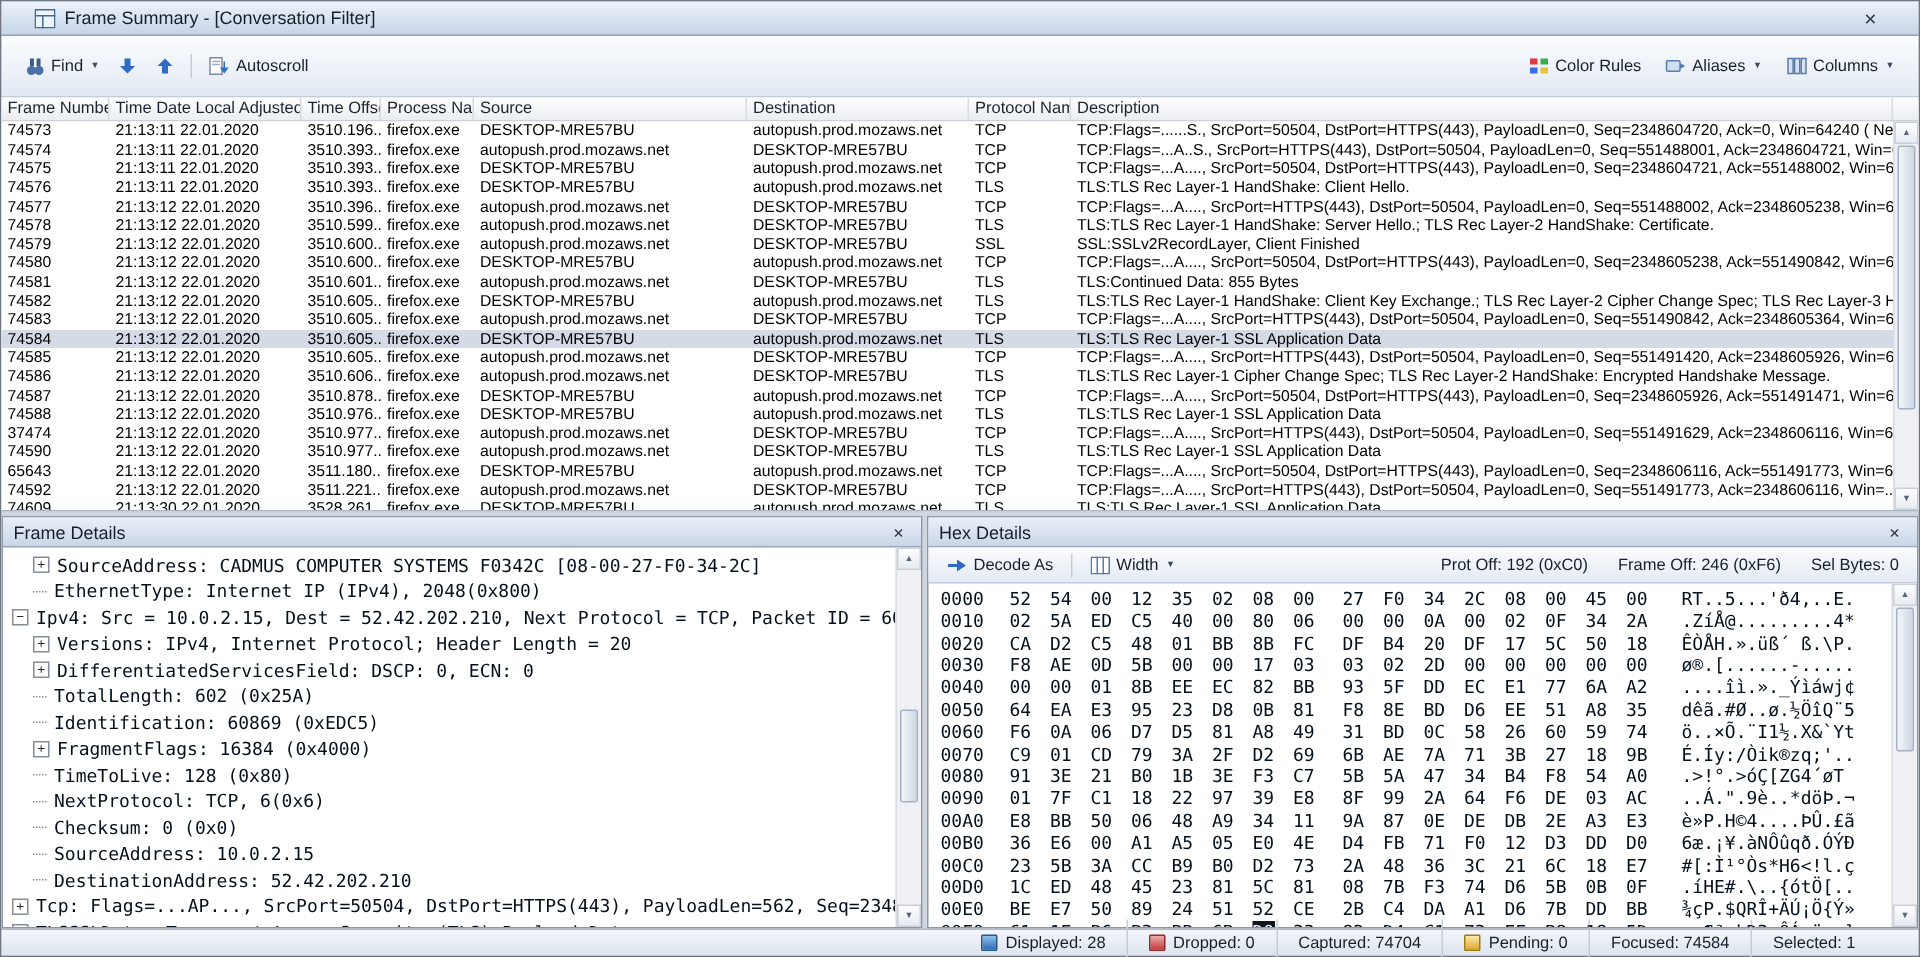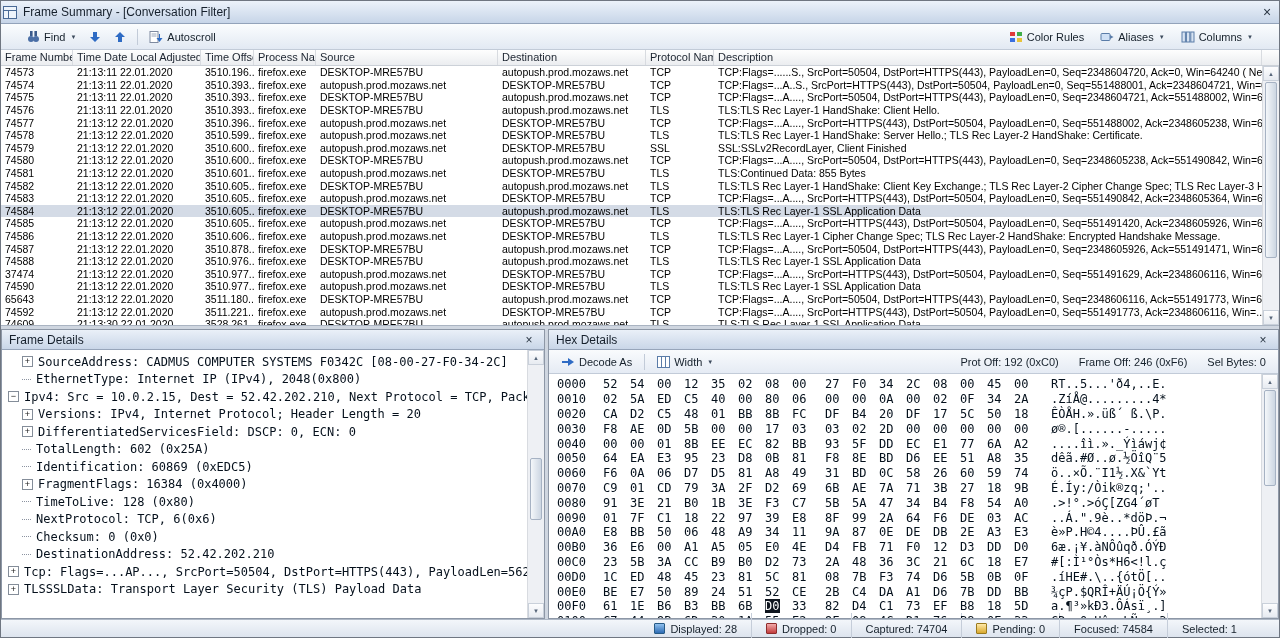--- a/index.html
+++ b/index.html
@@ -1,27 +1,27 @@
 <!DOCTYPE html>
 <html><head>
 <meta charset="utf-8">
 <style>
   *{box-sizing:border-box;margin:0;padding:0}
   html,body{width:1280px;height:638px;overflow:hidden}
   body{font-family:"Liberation Sans","DejaVu Sans",sans-serif;font-size:11px;color:#000;background:#cfd6e0}
   .window{position:absolute;inset:0;border:1px solid #6f7681;display:flex;flex-direction:column;background:#cfd6e0}
 
   
-  .titlebar{height:23px;flex:none;display:flex;align-items:center;padding:0 2px;background:linear-gradient(#ecf2fa,#c7d5e8);border-bottom:1px solid #93a3ba}
+  .titlebar{height:23px;flex:none;display:flex;align-items:center;padding:0 22px;background:linear-gradient(#ecf2fa,#c7d5e8);border-bottom:1px solid #93a3ba}
   .wicon{display:flex;align-items:center}
   .title-text{font-size:12px;color:#16202c;margin-left:6px;white-space:nowrap}
   .close-btn{margin-left:auto;width:20px;height:17px;display:flex;align-items:center;justify-content:center;font-size:14px;color:#2c3846;cursor:default}
 
   
-  .toolbar{height:26px;flex:none;display:flex;align-items:center;background:linear-gradient(#fbfdfe,#e2e9f3);border-bottom:1px solid #c2cbd8;padding:0 20px;gap:1px}
+  .toolbar{height:41px;flex:none;display:flex;align-items:center;background:linear-gradient(#fbfdfe,#e2e9f3);border-bottom:1px solid #c2cbd8;padding:0 10px;gap:1px}
   .tbtn{display:flex;align-items:center;gap:4px;padding:2px 5px;border:1px solid transparent;border-radius:2px;white-space:nowrap;color:#15202b}
   .caret{font-size:6px;color:#3c4a5c;margin-left:1px;line-height:1}
   .tsep{width:1px;height:16px;background:#c2cbd8;margin:0 4px;flex:none}
   .tb-right{margin-left:auto;display:flex;align-items:center;gap:4px}
 
   
   .table-wrap{position:relative;height:276px;flex:none;background:#fff;border-bottom:1px solid #aab4c2;overflow:hidden}
   .gheader{display:flex;height:16px;background:linear-gradient(#fefefe,#ebedf0);border-bottom:1px solid #ccd1d8;padding-right:17px;overflow:hidden}
   .hcell{border-right:1px solid #d8dbe0;padding:1px 4px 0 4px;white-space:nowrap;overflow:hidden;font-size:11px;color:#1c2430;flex:none}
   .gbody{position:absolute;top:16px;bottom:0;left:0;right:17px;overflow:hidden;background:#fff}
@@ -32,39 +32,39 @@
 
   
   .vscroll{position:absolute;right:0;width:17px;background:#eef0f4;border-left:1px solid #d8dbe0}
   .vscroll .sbtn{position:absolute;left:0;right:0;height:15px;background:linear-gradient(#fdfdfe,#e7ebf1);border:1px solid #c9d0da;color:#57667a;font-size:6px;display:flex;align-items:center;justify-content:center;line-height:1}
   .vscroll .up{top:0}.vscroll .down{bottom:0}
   .vscroll .thumb{position:absolute;left:2px;right:2px;background:linear-gradient(90deg,#f4f7fa,#ccd6e2);border:1px solid #a6b2c3;border-radius:2px}
 
   
   .bottom{flex:1;display:flex;gap:3px;padding-top:3px;background:#cfd6e0;min-height:0}
   .panel{background:#fff;border:1px solid #8d97a6;display:flex;flex-direction:column;min-width:0}
-  .fd{width:544px;flex:none}
+  .fd{width:614px;flex:none}
   .hd{flex:1}
   .ptitle{height:20px;flex:none;background:linear-gradient(#eaf0f8,#c9d6e8);border-bottom:1px solid #97a5ba;display:flex;align-items:center;padding:0 7px;font-size:12px;color:#16202c}
   .pclose{margin-left:auto;font-size:12px;color:#2c3846;width:16px;text-align:center}
   .fd-body,.hd-body{position:relative;flex:1;overflow:hidden}
 
   
   .tree{position:absolute;inset:0 17px 0 0;overflow:hidden;padding:3px 0 0 4px;font-family:"DejaVu Sans Mono","Liberation Mono",monospace;font-size:12px;color:#05101c}
   .tline{display:flex;align-items:center;height:17.5px;white-space:nowrap;overflow:hidden}
   .tgap{flex:none}
   .texp{width:11px;height:11px;border:1px solid #848d99;background:#fff;display:inline-flex;align-items:center;justify-content:center;font-size:9px;line-height:1;margin-right:5px;flex:none;font-family:"Liberation Sans",sans-serif;color:#222}
   .tdash{width:9px;border-top:1px dotted #8b93a0;margin-right:5px;flex:none}
   .ttext{overflow:hidden;white-space:nowrap}
 
   
   .hex-toolbar{height:24px;flex:none;display:flex;align-items:center;background:linear-gradient(#f9fbfd,#e5ebf4);border-bottom:1px solid #c2cbd8;padding:0 6px;font-size:11px;gap:2px}
   .hex-info{margin-left:auto;display:flex;gap:20px;color:#15202b;padding-right:6px;white-space:nowrap}
   .hexrows{position:absolute;inset:0 17px 0 0;overflow:hidden;padding:3px 0 0 8px;font-family:"DejaVu Sans Mono","Liberation Mono",monospace;font-size:12px;color:#04101c}
-  .hrow{height:14.8px;display:flex;align-items:center;white-space:pre}
+  .hrow{height:14.8px;display:flex;white-space:pre}
   .hoff{width:46px;flex:none}
   .hbytes{display:flex;flex:none}
   .hb{width:15px;margin-right:12px;flex:none}
   .hb:nth-child(8){margin-right:18px}
   .hb.cursor{background:#10161f;color:#fff}
   .hascii{margin-left:10px;flex:none}
 
   
   .statusbar{height:18px;flex:none;display:flex;align-items:center;background:linear-gradient(#f3f6fa,#dde4ee);border-top:1px solid #aeb8c6;font-size:11px;color:#15202b}
   .sitems{display:flex;margin-left:auto;padding-right:28px;height:100%;align-items:center}
@@ -454,20 +454,25 @@
             </div>
             <div class="tline">
               <span class="tgap" style="width: 16px;"></span>
               <span class="tdash"></span>
               <span class="ttext">NextProtocol: TCP, 6(0x6)</span>
             </div>
             <div class="tline">
               <span class="tgap" style="width: 16px;"></span>
               <span class="tdash"></span>
               <span class="ttext">Checksum: 0 (0x0)</span>
+            </div>
+            <div class="tline">
+              <span class="tgap" style="width: 16px;"></span>
+              <span class="tdash"></span>
+              <span class="ttext">SourceAddress: 10.0.2.15</span>
             </div>
             <div class="tline">
               <span class="tgap" style="width: 16px;"></span>
               <span class="tdash"></span>
               <span class="ttext">DestinationAddress: 52.42.202.210</span>
             </div>
             <div class="tline">
               <span class="tgap" style="width: 2px;"></span>
               <span class="texp">+</span>
               <span class="ttext">Tcp: Flags=...AP..., SrcPort=50504, DstPort=HTTPS(443), PayloadLen=562, Seq=2348605364</span>

